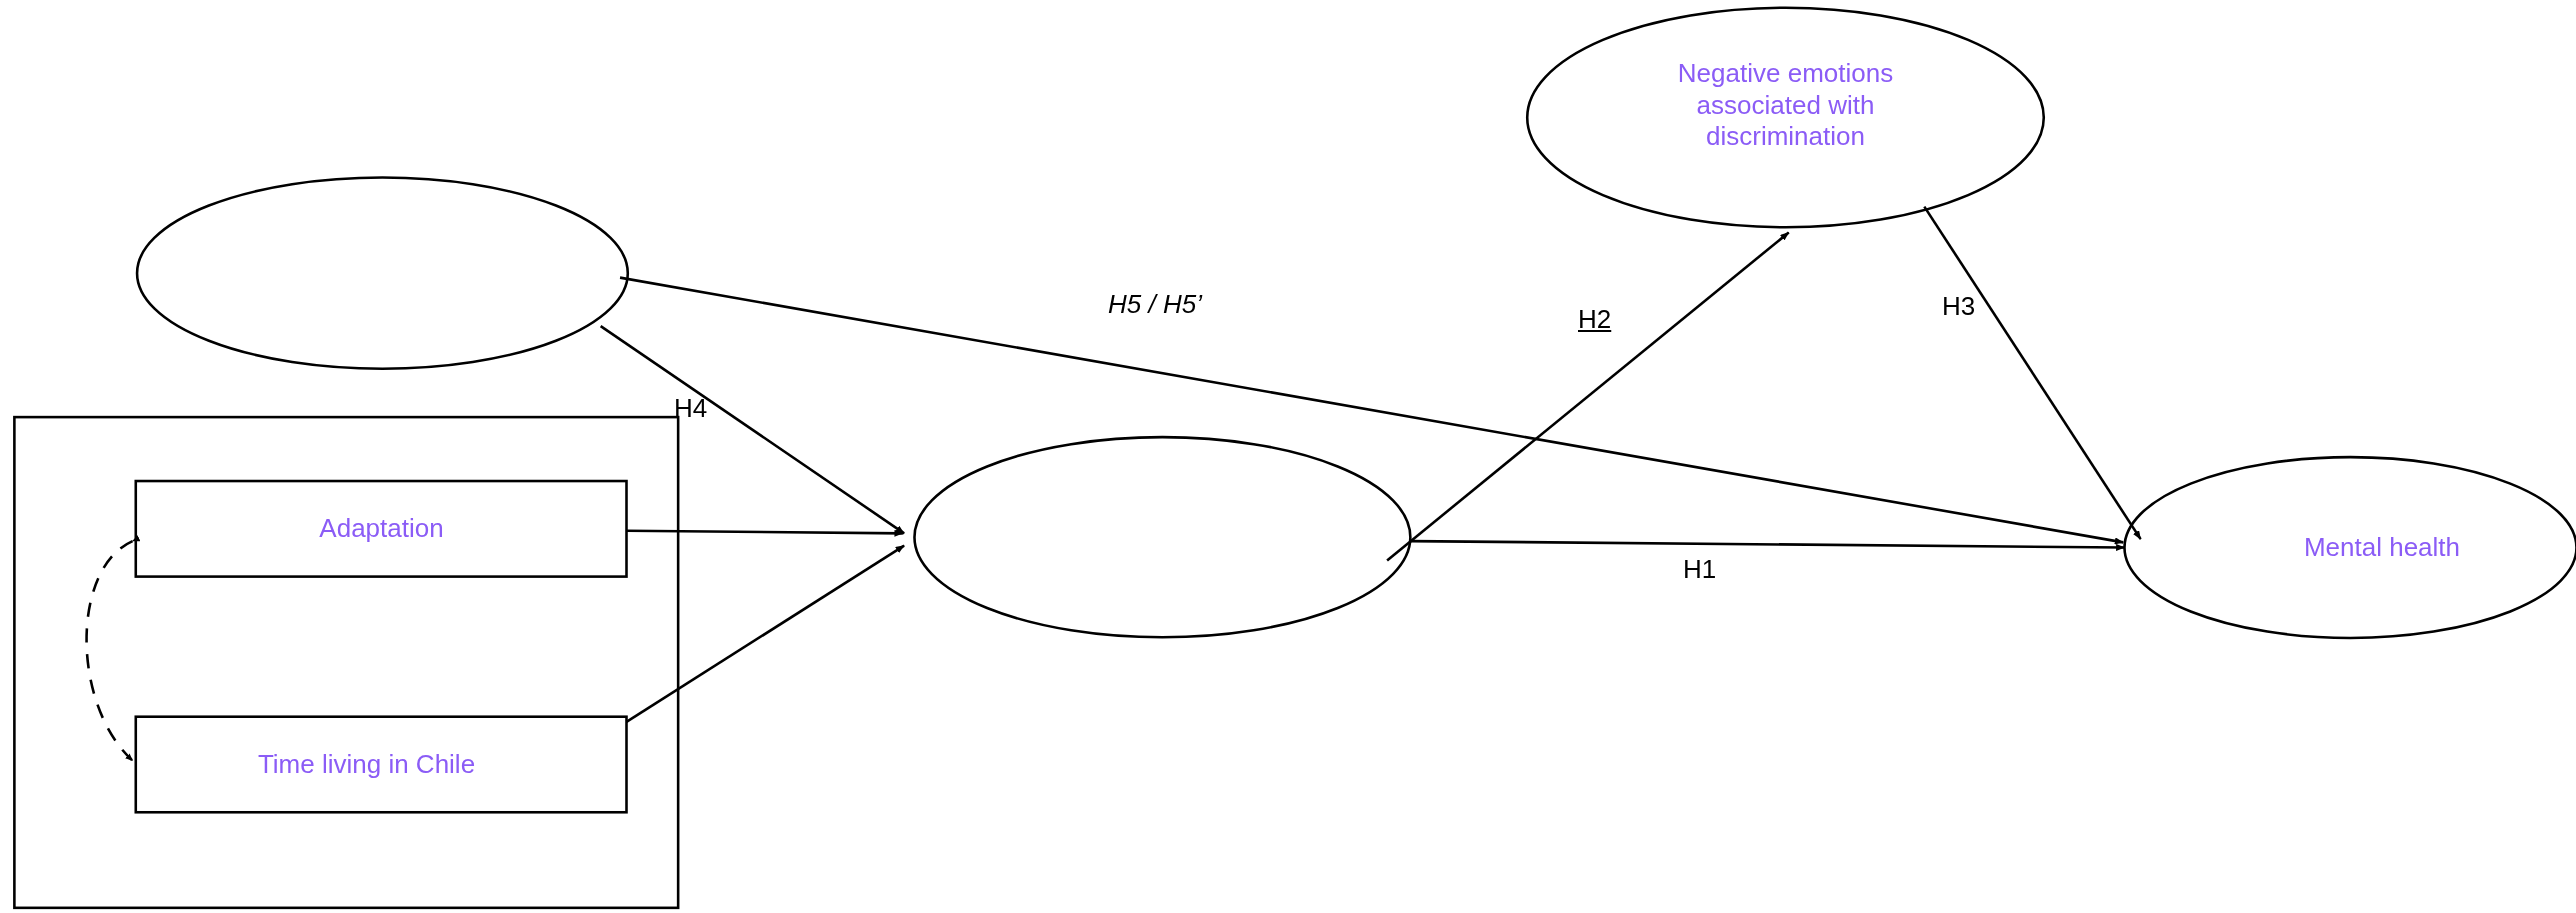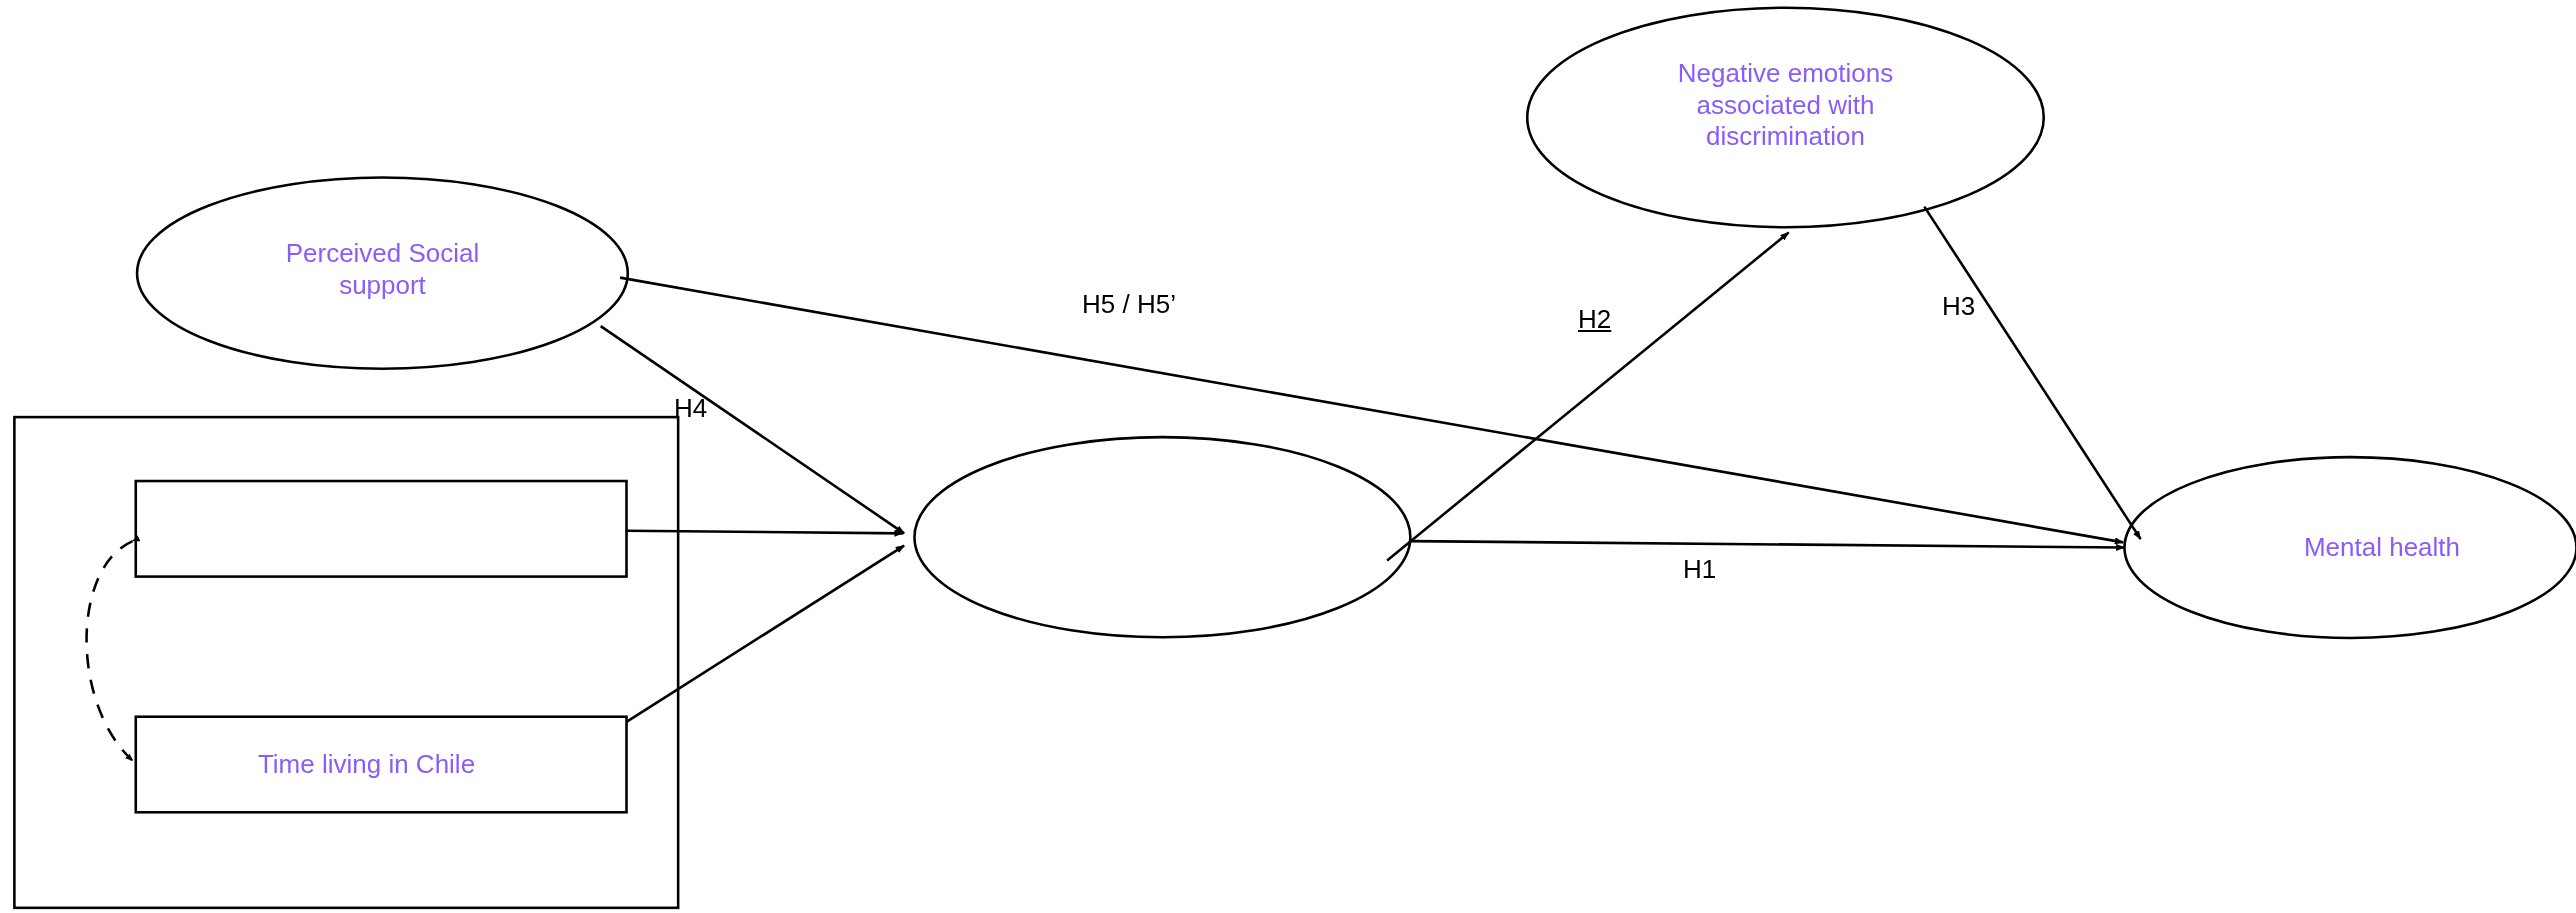--- a/index.html
+++ b/index.html
@@ -76,34 +76,33 @@
 
     <line x1="2184" y1="838" x2="3290" y2="848" stroke="#000000" stroke-width="4" marker-end="url(#arrowhead)"></line>
 
     <line x1="970" y1="822" x2="1398" y2="826" stroke="#000000" stroke-width="4" marker-end="url(#arrowhead)"></line>
 
     <line x1="970" y1="1118" x2="1400" y2="845" stroke="#000000" stroke-width="4" marker-end="url(#arrowhead)"></line>
 
     <path d="M 205 838 C 110 880 110 1090 205 1178" fill="none" stroke="#000000" stroke-width="4" stroke-dasharray="22 18" marker-start="url(#arrowhead-small)" marker-end="url(#arrowhead-small)"></path>
   </svg>
 
-  <div class="node-label" style="left:137px; top:238px; width:491px;">Perceived Social
-support</div>
 
   <div class="node-label" style="left:1527px; top:58px; width:517px;">Negative emotions
 associated with
 discrimination</div>
 
 
   <div class="node-label" style="left:2125px; top:532px; width:452px;padding-left:31px;">Mental health</div>
 
+  <div class="node-label" style="left:136px; top:513px; width:491px;">Adaptation</div>
 
   <div class="node-label" style="left:136px; top:749px; width:461px;">Time living in Chile</div>
 
-  <div class="path-label" style="left:1082px; top:289px;">H5 / H5’</div>
+  <div class="path-label" style="left:1108px; top:289px;font-style:italic;">H5 / H5’</div>
 
   <div class="path-label" style="left:674px; top:353px;margin-top:40px;">H4</div>
 
   <div class="path-label" style="left:1578px; top:304px;text-decoration:underline;">H2</div>
 
   <div class="path-label" style="left:1942px; top:291px;">H3</div>
 
   <div class="path-label" style="left:1683px; top:554px;">H1</div>
 
 </div>

